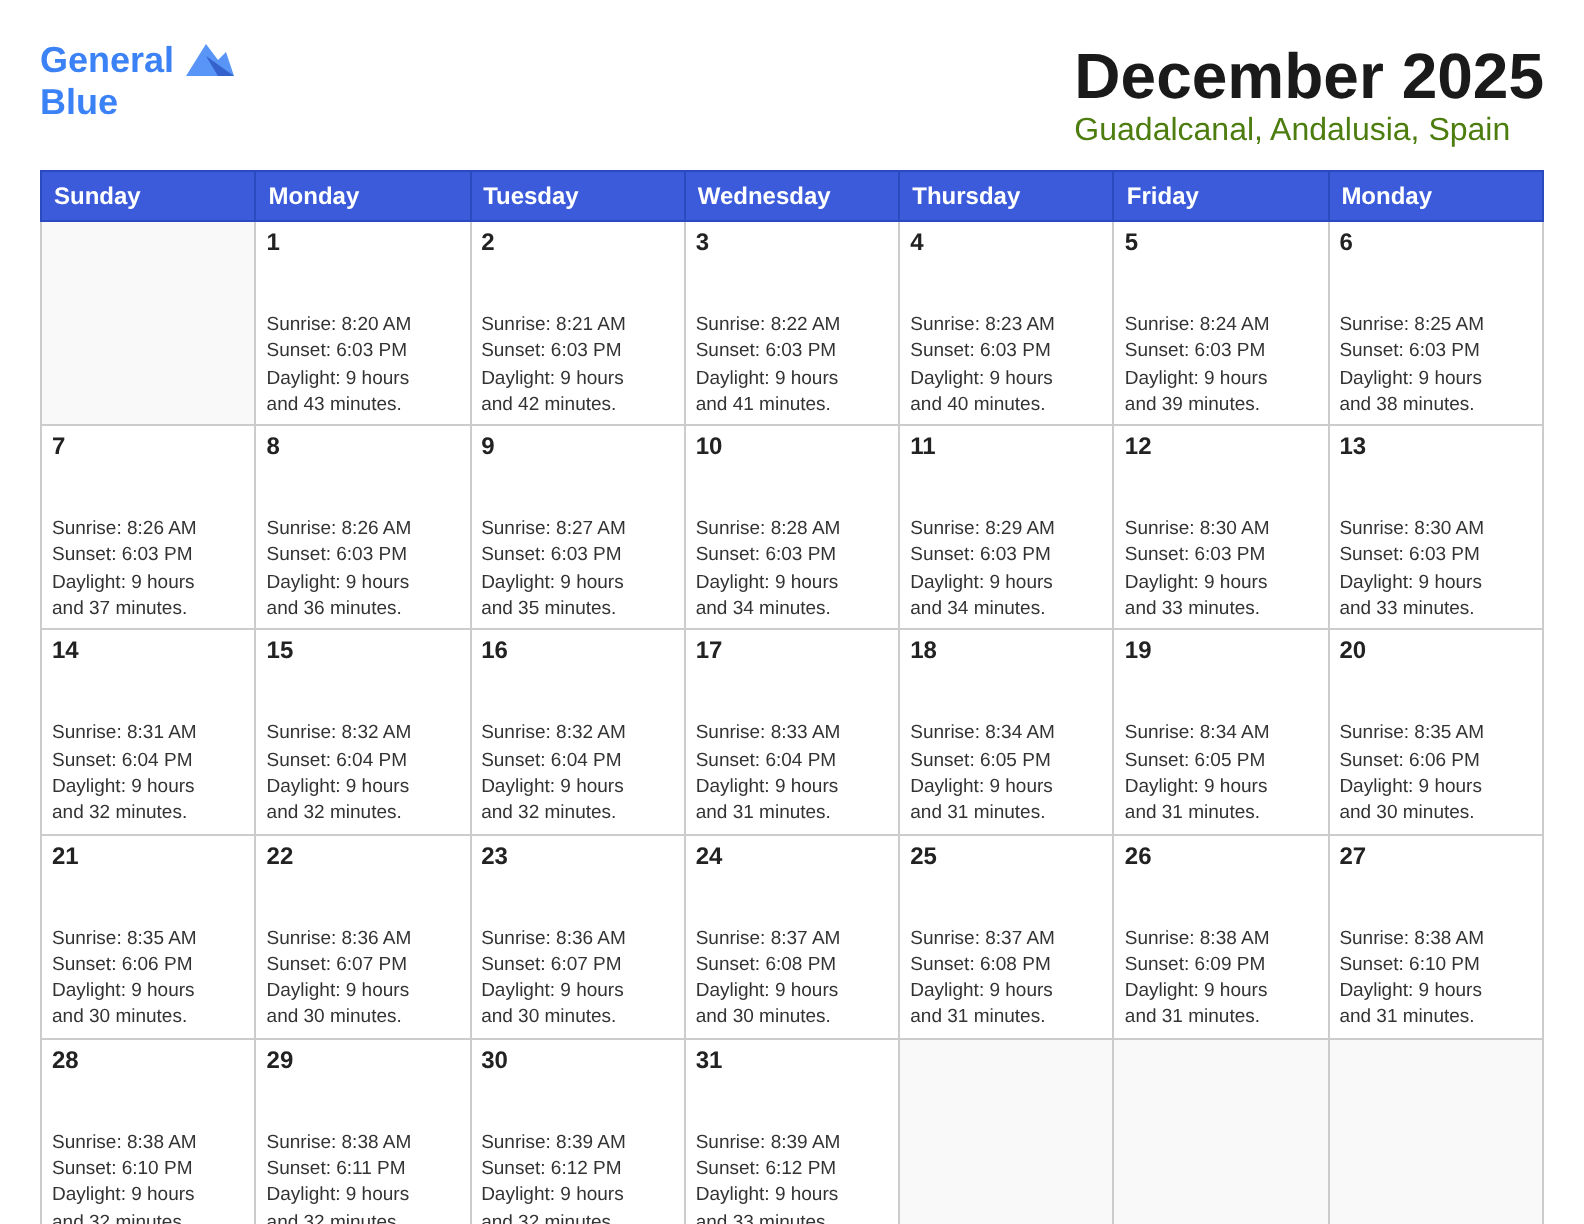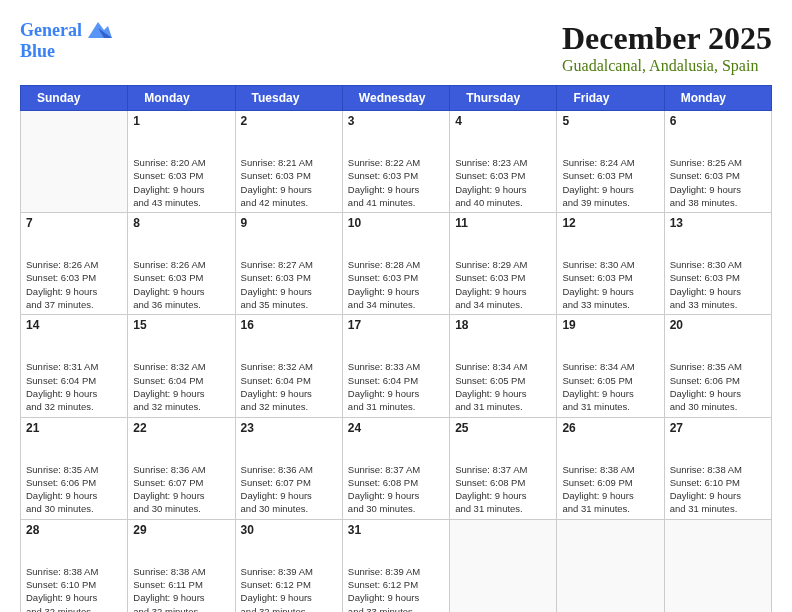--- a/index.html
+++ b/index.html
@@ -15,21 +15,20 @@
       height: 612px;
       padding: 20px 20px 10px 20px;
       display: flex;
       flex-direction: column;
     }
     .header {
       display: flex;
       justify-content: space-between;
       align-items: flex-start;
       margin-bottom: 10px;
-      font-family: Liberation Serif, serif;
     }
     .logo {
       display: flex;
       align-items: center;
     }
     .logo-text {
       font-size: 18px;
       font-weight: bold;
       color: #1a1a1a;
       line-height: 1.1;
@@ -52,21 +51,21 @@
       flex: 1;
       border: 1px solid #ccc;
       border-collapse: collapse;
       width: 100%;
       table-layout: fixed;
     }
     .calendar th {
       background-color: #3b5bdb;
       color: #fff;
       text-align: left;
-      padding: 5px 16px;
+      padding: 5px 6px;
       font-size: 12px;
       font-weight: bold;
       border: 1px solid #2a4bc0;
     }
     .calendar td {
       vertical-align: top;
       border: 1px solid #ccc;
       padding: 3px 5px;
       font-size: 10px;
       color: #222;

